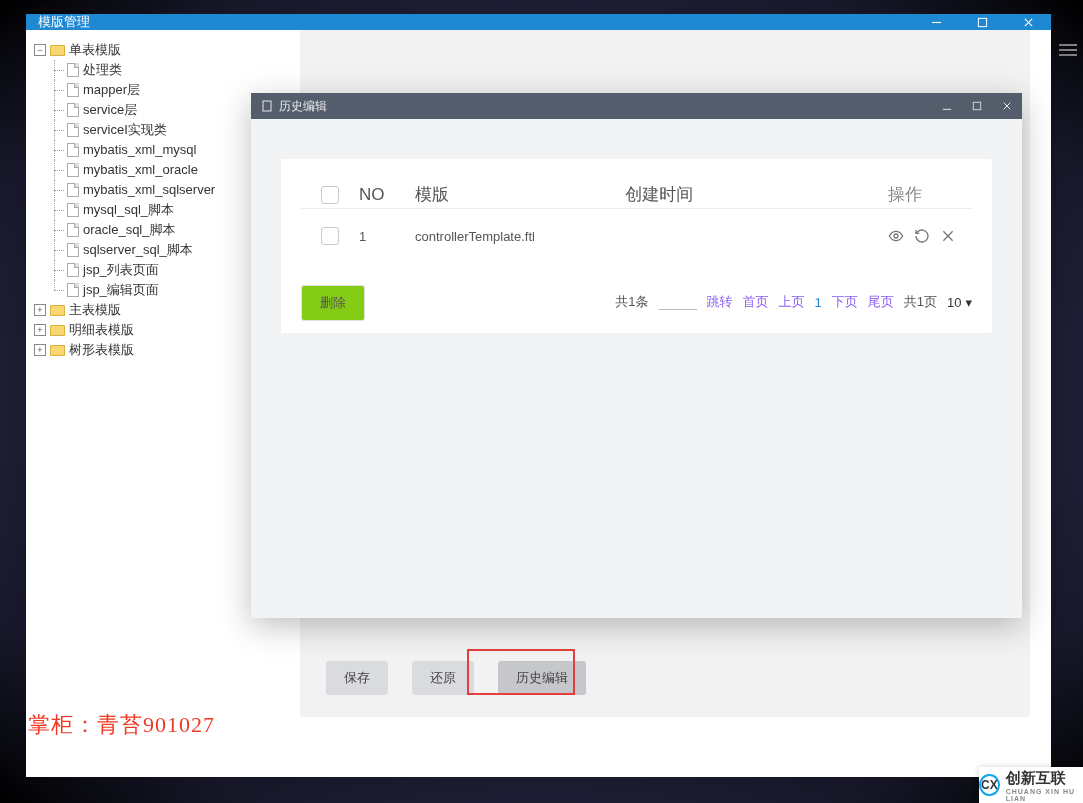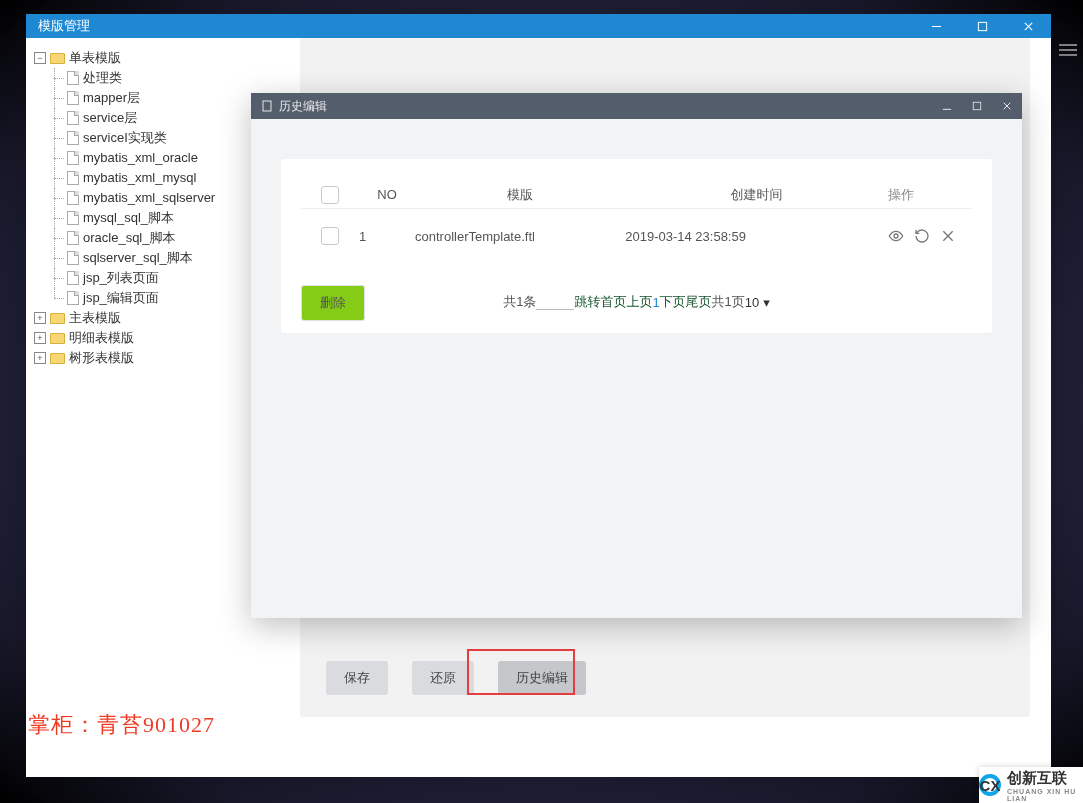--- a/index.html
+++ b/index.html
@@ -16,21 +16,21 @@
   
   .outer-window {
     position: absolute;
     top: 14px; left: 26px; right: 32px; bottom: 26px;
     background: #fff;
     box-shadow: 0 6px 40px rgba(0,0,0,.35);
     display: flex; flex-direction: column;
   }
   .outer-titlebar {
     background: #1e88d2;
-    height: 24px;
+    height: 16px;
     display: flex; align-items: center; justify-content: space-between;
     padding: 0 0 0 12px;
     color: #fff;
     font-size: 13px;
   }
   .win-btns { display:flex; height:100%; }
   .win-btn { width:46px; display:flex; align-items:center; justify-content:center; cursor:pointer; }
   .win-btn svg { width:11px; height:11px; }
   .outer-body {
     flex:1; display:flex; background:#fff; overflow:hidden;
@@ -100,45 +100,45 @@
   .history-titlebar .win-btn { width:30px; color:#e8e8e8;}
   .history-titlebar .win-btn svg{ width:10px; height:10px;}
   .history-body {
     flex:1; padding: 40px 30px 30px 30px;
   }
   .history-card {
     background:#fff; border-radius:2px;
     padding: 22px 20px 22px 20px;
   }
   .tbl-row { display:flex; align-items:center; color:#555; }
-  .tbl-head { height:28px; font-size:13px;text-align:center; }
+  .tbl-head { height:28px; font-size:17px; }
   .tbl-data { height:54px;  font-size:13px; color:#555;}
   .tbl-sep { border-bottom:1px solid #eee;}
   .cell-check { width:58px; display:flex; justify-content:center;}
   .cell-no { width:56px; }
   .cell-tpl { flex:1.6;}
   .cell-time { flex:2;}
   .cell-ops { width:84px; display:flex; gap:10px; align-items:center; color:#888; justify-content:flex-start;}
   .chk { width:18px; height:18px; border:1px solid #c9c9c9; border-radius:3px; background:#fff;}
   .op-ico { width:16px; height:16px; cursor:pointer; display:flex; align-items:center; justify-content:center; color:#777;}
   .op-ico svg {width:16px; height:16px;}
   .del-btn {
     margin-top:22px;
     background:#84cc16; border:1px solid #e0e0e0;
     padding:8px 18px; border-radius:3px; font-size:13px; color:#555; cursor:pointer;
   }
   .pager {
     margin-top:-28px;
-    display:flex; justify-content:center; align-items:center; 
+    display:flex; justify-content:flex-end; align-items:center; gap:10px;
     font-size:13px; color:#555;
   }
   .pager-input {
     width:38px; border:none; border-bottom:1px solid #bbb; text-align:center; font-size:13px;
   }
-  .pager a { color:#14532d; text-decoration:none; cursor:pointer;}
+  .pager a { color:#8b5cf6; text-decoration:none; cursor:pointer;}
   .pager .sel { color:#333; display:flex; align-items:center; gap:4px;}
   .pager-num-cur { color:#1e88d2;}
   
   .watermark {
     position:absolute; left:2px; bottom:37px;
     color:#ef3a23; font-size:22px; font-family: SimSun, serif;
     letter-spacing:1px;
   }
   
   .side-hamburger {
@@ -152,23 +152,23 @@
     position:absolute; right:0; bottom:0;
     width:104px; height:36px;
     background:#fff;
     display:flex; align-items:center; justify-content:center;
     box-shadow: 0 0 6px rgba(0,0,0,.18);
     gap:6px;
     font-size:12px; color:#333;
     font-weight:bold;
   }
   .brand-logo .cx {
-    width:22px; height:22px; border:4px solid #0ea5e9; border-radius:50%;
+    width:22px; height:22px; border:2px solid #0ea5e9; border-radius:50%;
     display:flex; align-items:center; justify-content:center;
-    font-size:15px; font-weight:bold;
+    font-size:12px; font-weight:bold;
   }
 </style>
 </head>
 <body>
 
 <div class="side-hamburger">
   <span></span>
     <span></span>
     <span></span>
 </div>
@@ -225,27 +225,27 @@
           <div class="tree-node">
             <span class="tree-spacer-14"></span>
             <span class="tree-dotted"></span>
             <span class="file-icon"></span>
             <span>serviceI实现类</span>
           </div>
           <div class="tree-node">
             <span class="tree-spacer-14"></span>
             <span class="tree-dotted"></span>
             <span class="file-icon"></span>
+            <span>mybatis_xml_mysql</span>
+          </div>
+          <div class="tree-node">
+            <span class="tree-spacer-14"></span>
+            <span class="tree-dotted"></span>
+            <span class="file-icon"></span>
             <span>mybatis_xml_oracle</span>
-          </div>
-          <div class="tree-node">
-            <span class="tree-spacer-14"></span>
-            <span class="tree-dotted"></span>
-            <span class="file-icon"></span>
-            <span>mybatis_xml_mysql</span>
           </div>
           <div class="tree-node">
             <span class="tree-spacer-14"></span>
             <span class="tree-dotted"></span>
             <span class="file-icon"></span>
             <span>mybatis_xml_sqlserver</span>
           </div>
           <div class="tree-node">
             <span class="tree-spacer-14"></span>
             <span class="tree-dotted"></span>
@@ -346,21 +346,20 @@
           <div class="cell-tpl">模版</div>
           <div class="cell-time">创建时间</div>
           <div class="cell-ops">操作</div>
         </div>
         <div class="tbl-row tbl-data">
           <div class="cell-check">
               <div class="chk"></div>
             </div>
           <div class="cell-no">1</div>
           <div class="cell-tpl">controllerTemplate.ftl</div>
-          <div class="cell-time">2019-03-14 23:58:59</div>
           <div class="cell-ops">
             <span class="op-ico">
               <svg viewBox="0 0 24 24" fill="none" stroke="currentColor" stroke-width="2">
                   <path d="M2 12s4-7 10-7 10 7 10 7-4 7-10 7S2 12 2 12z"></path>
                   <circle cx="12" cy="12" r="3"></circle>
                 </svg>
             </span>
             <span class="op-ico">
               <svg viewBox="0 0 24 24" fill="none" stroke="currentColor" stroke-width="2">
                   <path d="M3 12a9 9 0 1 0 3-6.7L3 8"></path>

